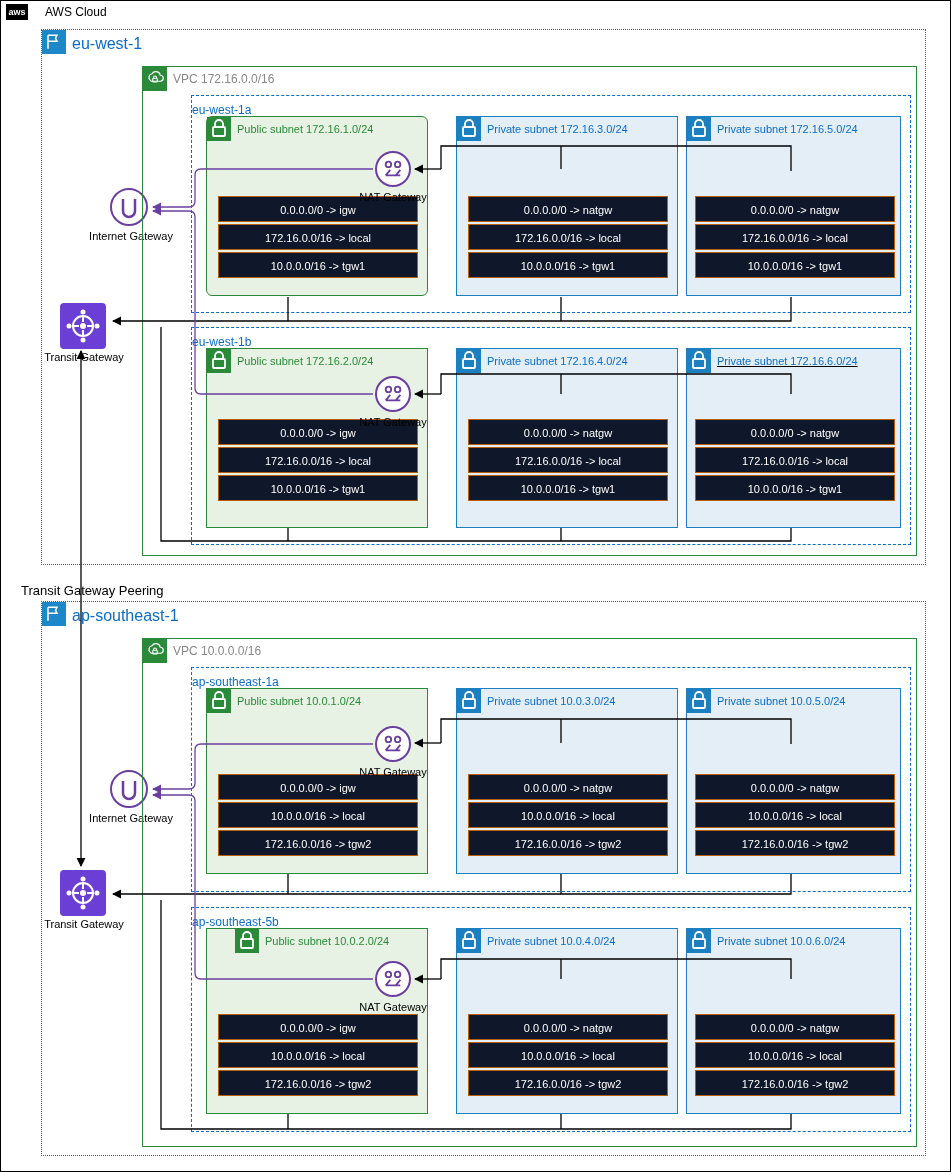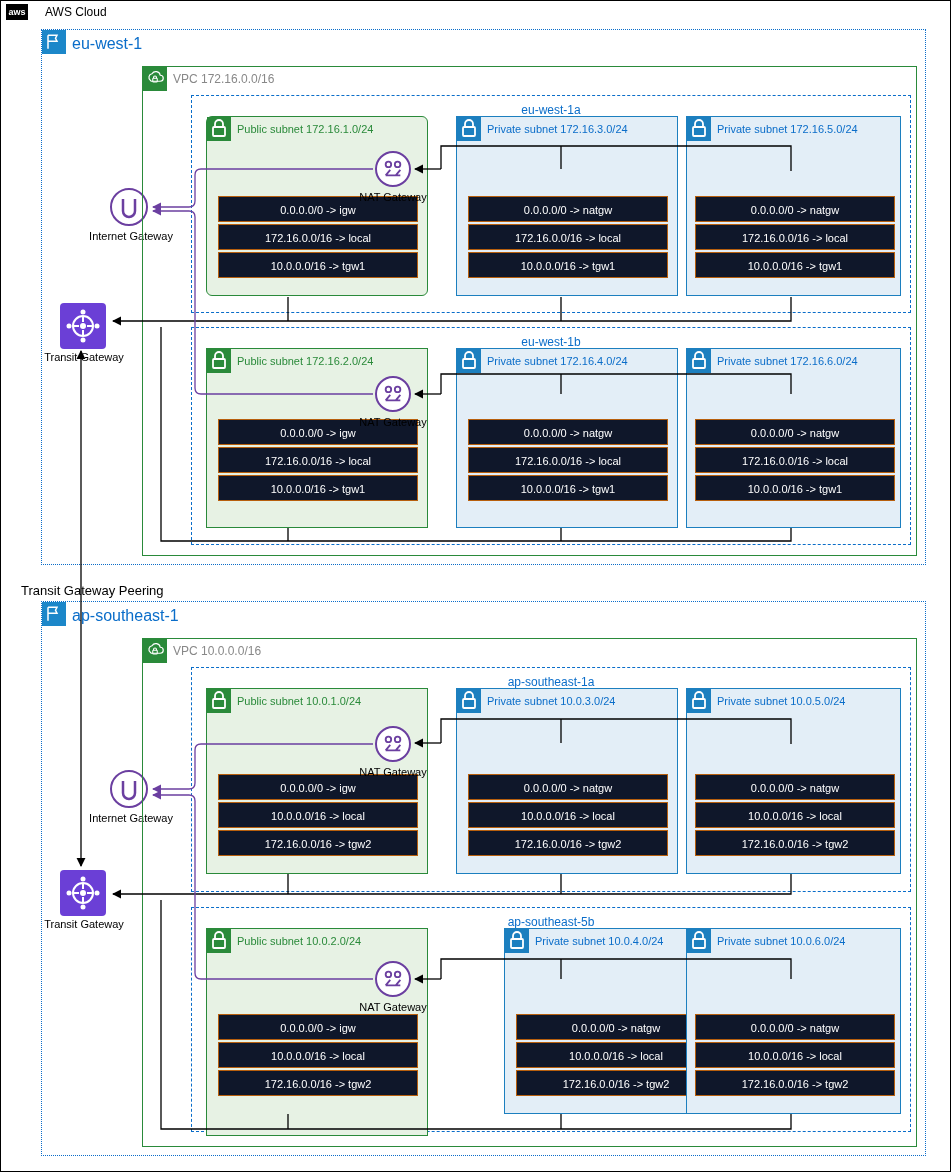--- a/index.html
+++ b/index.html
@@ -44,21 +44,21 @@
     position: absolute; left: 0; top: 0; width: 24px; height: 24px;
     background: #2a8a3a; display:flex; align-items:center; justify-content:center;
   }
   .vpc-icon svg { width: 18px; height: 18px; }
   .vpc-label {
     position: absolute; left: 30px; top: 5px; color: #888; font-size: 12px;
   }
   .az-box {
     position: absolute; border: 1px dashed #0a6dc9;
   }
-  .az-box .az-title { text-align: center; color: #0a6dc9; margin-top: 7px; font-size: 12px;}
+  .az-box .az-title { color: #0a6dc9; margin-top: 7px; font-size: 12px;}
   .subnet {
     position: absolute; width: 222px; height: 180px;
   }
   .subnet.public { background: #e7f2e4; border: 1px solid #2a8a3a; }
   .subnet.private { background: #e3eef7; border: 1px solid #1c7fbf; }
   .subnet .hdr {
     display: flex; align-items: center; gap: 6px; height: 24px; padding-left:0;
   }
   .subnet-icon {
     width: 24px; height: 24px; display:flex; align-items:center; justify-content:center;
@@ -243,21 +243,21 @@
           </svg>
         </div>
         <span class="title">Private subnet 172.16.4.0/24</span>
       </div>
     <div class="routes" style="top:70px;">
         <div class="route">0.0.0.0/0 -&gt; natgw</div>
         <div class="route">172.16.0.0/16 -&gt; local</div>
         <div class="route">10.0.0.0/16 -&gt; tgw1</div>
       </div>
   </div>
-  <div class="subnet private" style="left:685px; top:347px; width:215px;">
+  <div class="subnet private" style="left:685px; top:347px; width:215px;text-decoration:underline;">
     <div class="hdr">
         <div class="subnet-icon">
           <svg viewBox="0 0 24 24">
             <rect x="6" y="10" width="12" height="9" rx="1" fill="none" stroke="#fff" stroke-width="1.8"></rect>
             <path d="M8 10V7a4 4 0 0 1 8 0v3" fill="none" stroke="#fff" stroke-width="1.8"></path>
           </svg>
         </div>
         <span class="title">Private subnet 172.16.6.0/24</span>
       </div>
     <div class="routes" style="top:70px; left:8px;">
@@ -367,21 +367,21 @@
         </div>
         <span class="title">Private subnet 10.0.5.0/24</span>
       </div>
     <div class="routes" style="top:85px; left:8px;">
         <div class="route">0.0.0.0/0 -&gt; natgw</div>
         <div class="route">10.0.0.0/16 -&gt; local</div>
         <div class="route">172.16.0.0/16 -&gt; tgw2</div>
       </div>
   </div>
 
-  <div class="subnet public" style="left:205px; top:927px; height:208px;">
+  <div class="subnet public" style="left:205px; top:927px; height:186px;padding-left:28px;">
     <div class="hdr">
         <div class="subnet-icon">
           <svg viewBox="0 0 24 24">
             <rect x="6" y="10" width="12" height="9" rx="1" fill="none" stroke="#fff" stroke-width="1.8"></rect>
             <path d="M8 10V7a4 4 0 0 1 8 0v3" fill="none" stroke="#fff" stroke-width="1.8"></path>
           </svg>
         </div>
         <span class="title">Public subnet 10.0.2.0/24</span>
       </div>
     <div class="routes" style="top:85px;">
@@ -392,21 +392,21 @@
   </div>
   <div class="nat-circle" style="left:374px; top:960px;">
     <svg width="22" height="22" viewBox="0 0 24 24">
         <circle cx="7" cy="7" r="3" fill="none" stroke="#6b3fa0" stroke-width="2"></circle>
         <circle cx="17" cy="7" r="3" fill="none" stroke="#6b3fa0" stroke-width="2"></circle>
         <path d="M4 19l5-6m6 6l5-6M4 19h16" stroke="#6b3fa0" stroke-width="2" fill="none"></path>
       </svg>
   </div>
   <div class="nat-label" style="left:352px; top:1000px; width:80px;">NAT Gateway</div>
 
-  <div class="subnet private" style="left:455px; top:927px; height:186px;margin-left:48px;">
+  <div class="subnet private" style="left:455px; top:927px; height:186px;">
     <div class="hdr">
         <div class="subnet-icon">
           <svg viewBox="0 0 24 24">
             <rect x="6" y="10" width="12" height="9" rx="1" fill="none" stroke="#fff" stroke-width="1.8"></rect>
             <path d="M8 10V7a4 4 0 0 1 8 0v3" fill="none" stroke="#fff" stroke-width="1.8"></path>
           </svg>
         </div>
         <span class="title">Private subnet 10.0.4.0/24</span>
       </div>
     <div class="routes" style="top:85px;">

